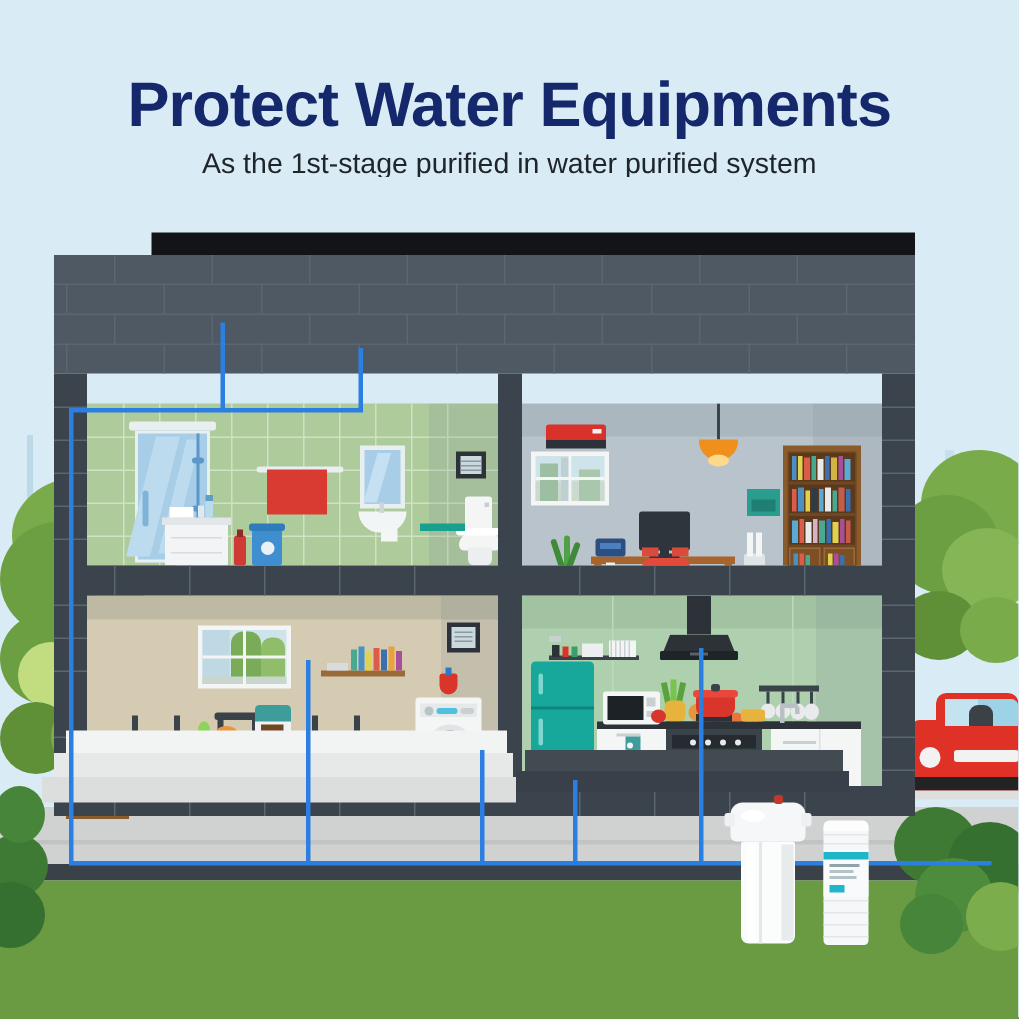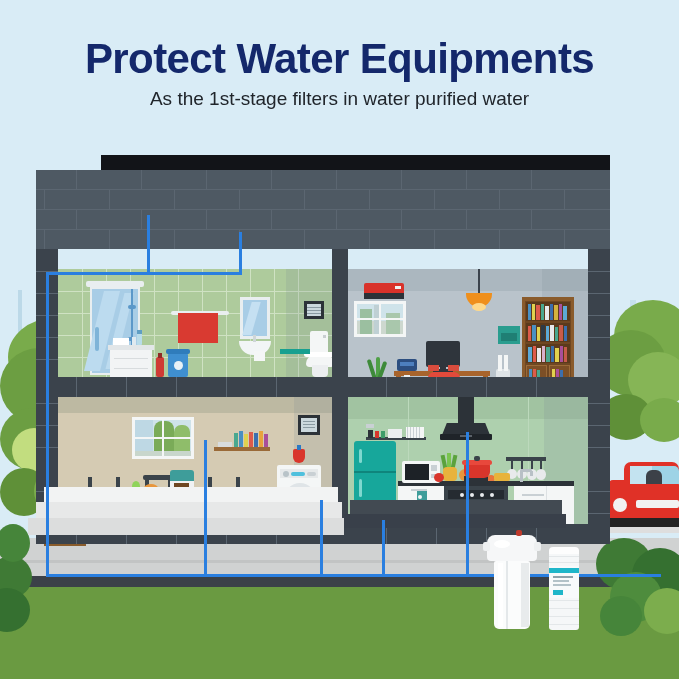--- a/index.html
+++ b/index.html
@@ -4,21 +4,21 @@
 <style>
   html,body{margin:0;padding:0;}
   body{
     width:679px;height:679px;overflow:hidden;
     font-family:"Liberation Sans", sans-serif;
     background:#d9ecf6;
   }
   #stage{position:relative;width:679px;height:679px;overflow:hidden;background:#d9ecf6;}
 
   
-  .hdr{position:absolute;left:0;top:0;width:679px;height:130px;background:#d9ecf6;text-align:center;}
+  .hdr{position:absolute;left:0;top:11px;width:679px;height:130px;background:#d9ecf6;text-align:center;}
   .hdr-title{
     position:absolute;left:0;top:36px;width:679px;
     font-size:42px;font-weight:bold;color:#14286b;letter-spacing:-0.6px;line-height:46px;
   }
   .hdr-sub{
     position:absolute;left:0;top:88px;width:679px;
     font-size:19px;color:#20252b;font-weight:normal;line-height:22px;
   }
 
   
@@ -79,21 +79,21 @@
   .b{position:absolute;}
   .rnd{border-radius:50%;}
 </style>
 </head>
 <body>
 
 <div id="stage">
 
   <div class="hdr">
     <div class="hdr-title">Protect Water Equipments</div>
-    <div class="hdr-sub">As the 1st-stage filters in water purified water</div>
+    <div class="hdr-sub">As the 1st-stage purified in water purified system</div>
   </div>
 
   <div class="sky"></div>
   <div class="skyline b2" style="left:18px;top:290px;width:4px;height:70px;background:#bcd9e8;"></div>
   <div class="skyline" style="left:630px;top:300px;width:6px;height:60px;background:#c6e0ec;"></div>
 
   <div class="pavement"></div>
   <div class="pave-line"></div>
   <div class="curb"></div>
   <div class="grass"></div>

